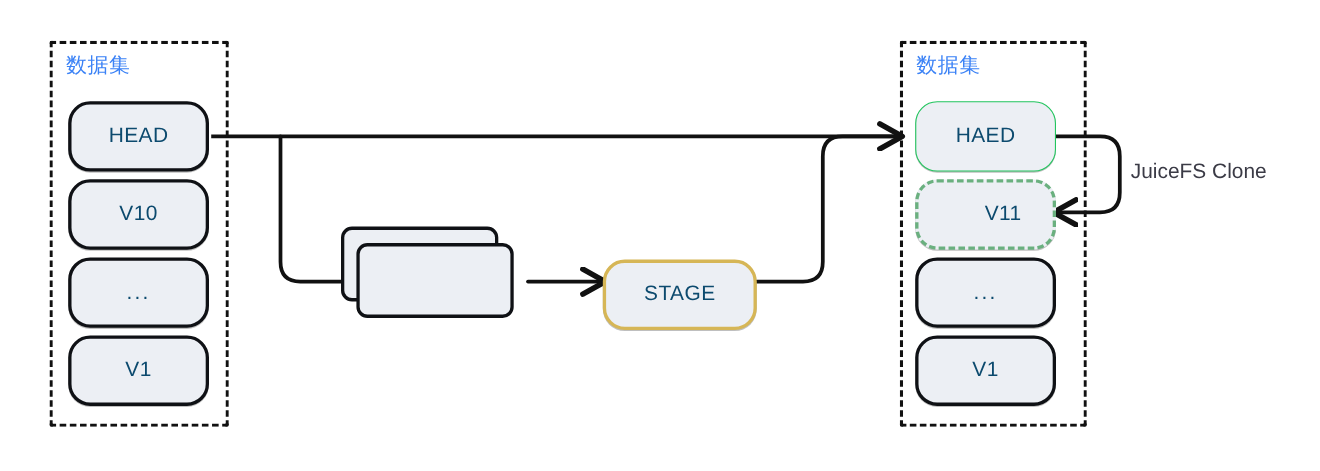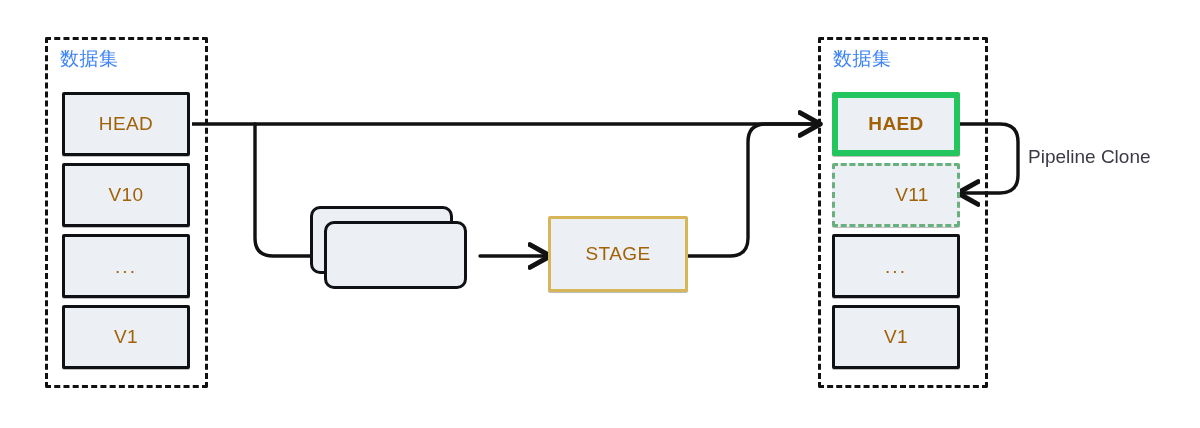--- a/index.html
+++ b/index.html
@@ -42,34 +42,33 @@
     letter-spacing: 0.5px;
     white-space: nowrap;
   }
 
   
   .vbox {
     position: absolute;
     box-sizing: border-box;
     width: 128px;
     height: 64px;
-    border-radius: 2px;
+    border-radius: 20px;
     background: #eceff4;
     border: 3px solid #0f1115;
     display: flex;
     align-items: center;
     justify-content: center;
     font-size: 19px;
-    color: #a16207;
+    color: #0c4a6e;
     letter-spacing: 0.4px;
     box-shadow: 0 1px 0 rgba(0,0,0,0.25);
   }
   .vbox.green-solid {
-    border: 6px solid #22c55e;
-    font-weight: bold;
+    border: 1px solid #22c55e;
   }
   .vbox.green-dashed {
     border: 3px dashed #6ab07f;
   }
   .vbox.gold {
     border: 3px solid #d6b656;
   }
   .vbox .dots {
     font-size: 19px;
     letter-spacing: 2px;
@@ -147,35 +146,35 @@
   </div>
   <div class="vbox" style="left:62px; top:305px;">
     <span>V1</span>
   </div>
 
   <div class="pipeline-stack" style="left:310px; top:206px;">
     <div class="pcard c1"></div>
     <div class="pcard c2"></div>
   </div>
 
-  <div class="vbox gold" style="left:548px; top:216px; width:140px; height:76px;text-align:center;">
+  <div class="vbox gold" style="left:548px; top:236px; width:140px; height:64px;text-align:center;">
     <span>STAGE</span>
   </div>
 
   <div class="dataset-group" style="left:818px; top:37px; width:170px; height:351px;"></div>
   <div class="dataset-label" style="left:833px; top:46px;">数据集</div>
 
   <div class="vbox green-solid" style="left:832px; top:92px;">
     <span>HAED</span>
   </div>
   <div class="vbox green-dashed" style="left:832px; top:163px;padding-left:32px;">
     <span>V11</span>
   </div>
   <div class="vbox" style="left:832px; top:234px;">
     <span class="dots">...</span>
   </div>
   <div class="vbox" style="left:832px; top:305px;">
     <span>V1</span>
   </div>
 
-  <div class="edge-label" style="left:1028px; top:146px;">Pipeline Clone</div>
+  <div class="edge-label" style="left:1028px; top:146px;">JuiceFS Clone</div>
 
 </div>
 
 </body></html>

